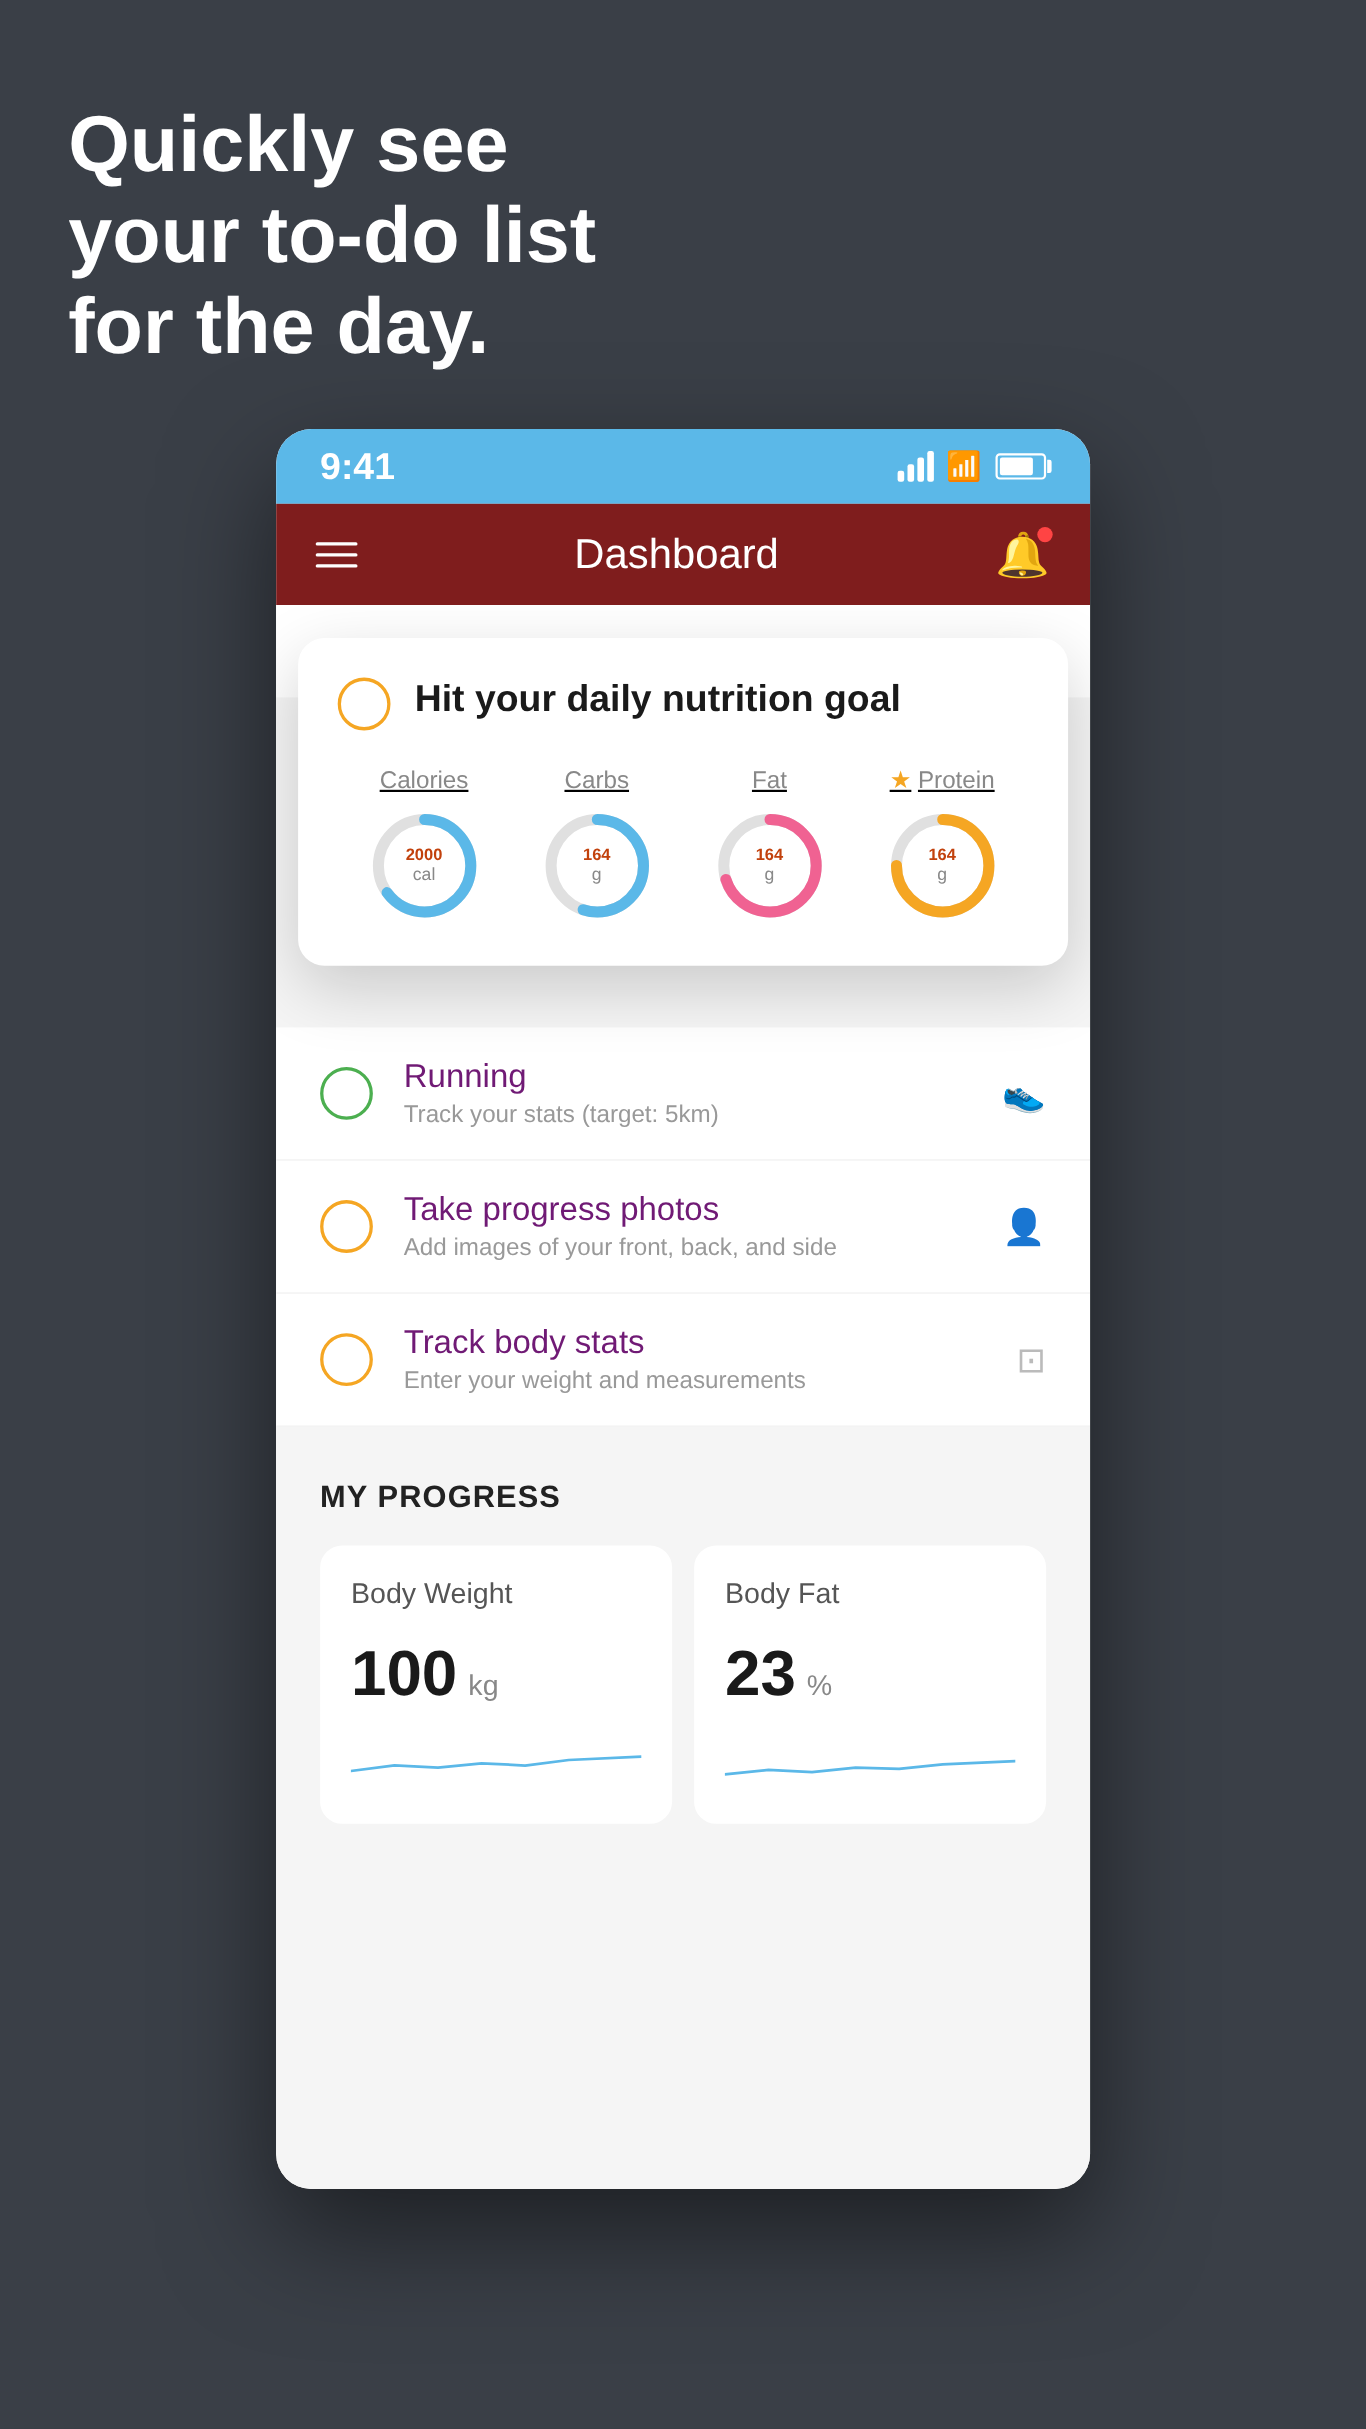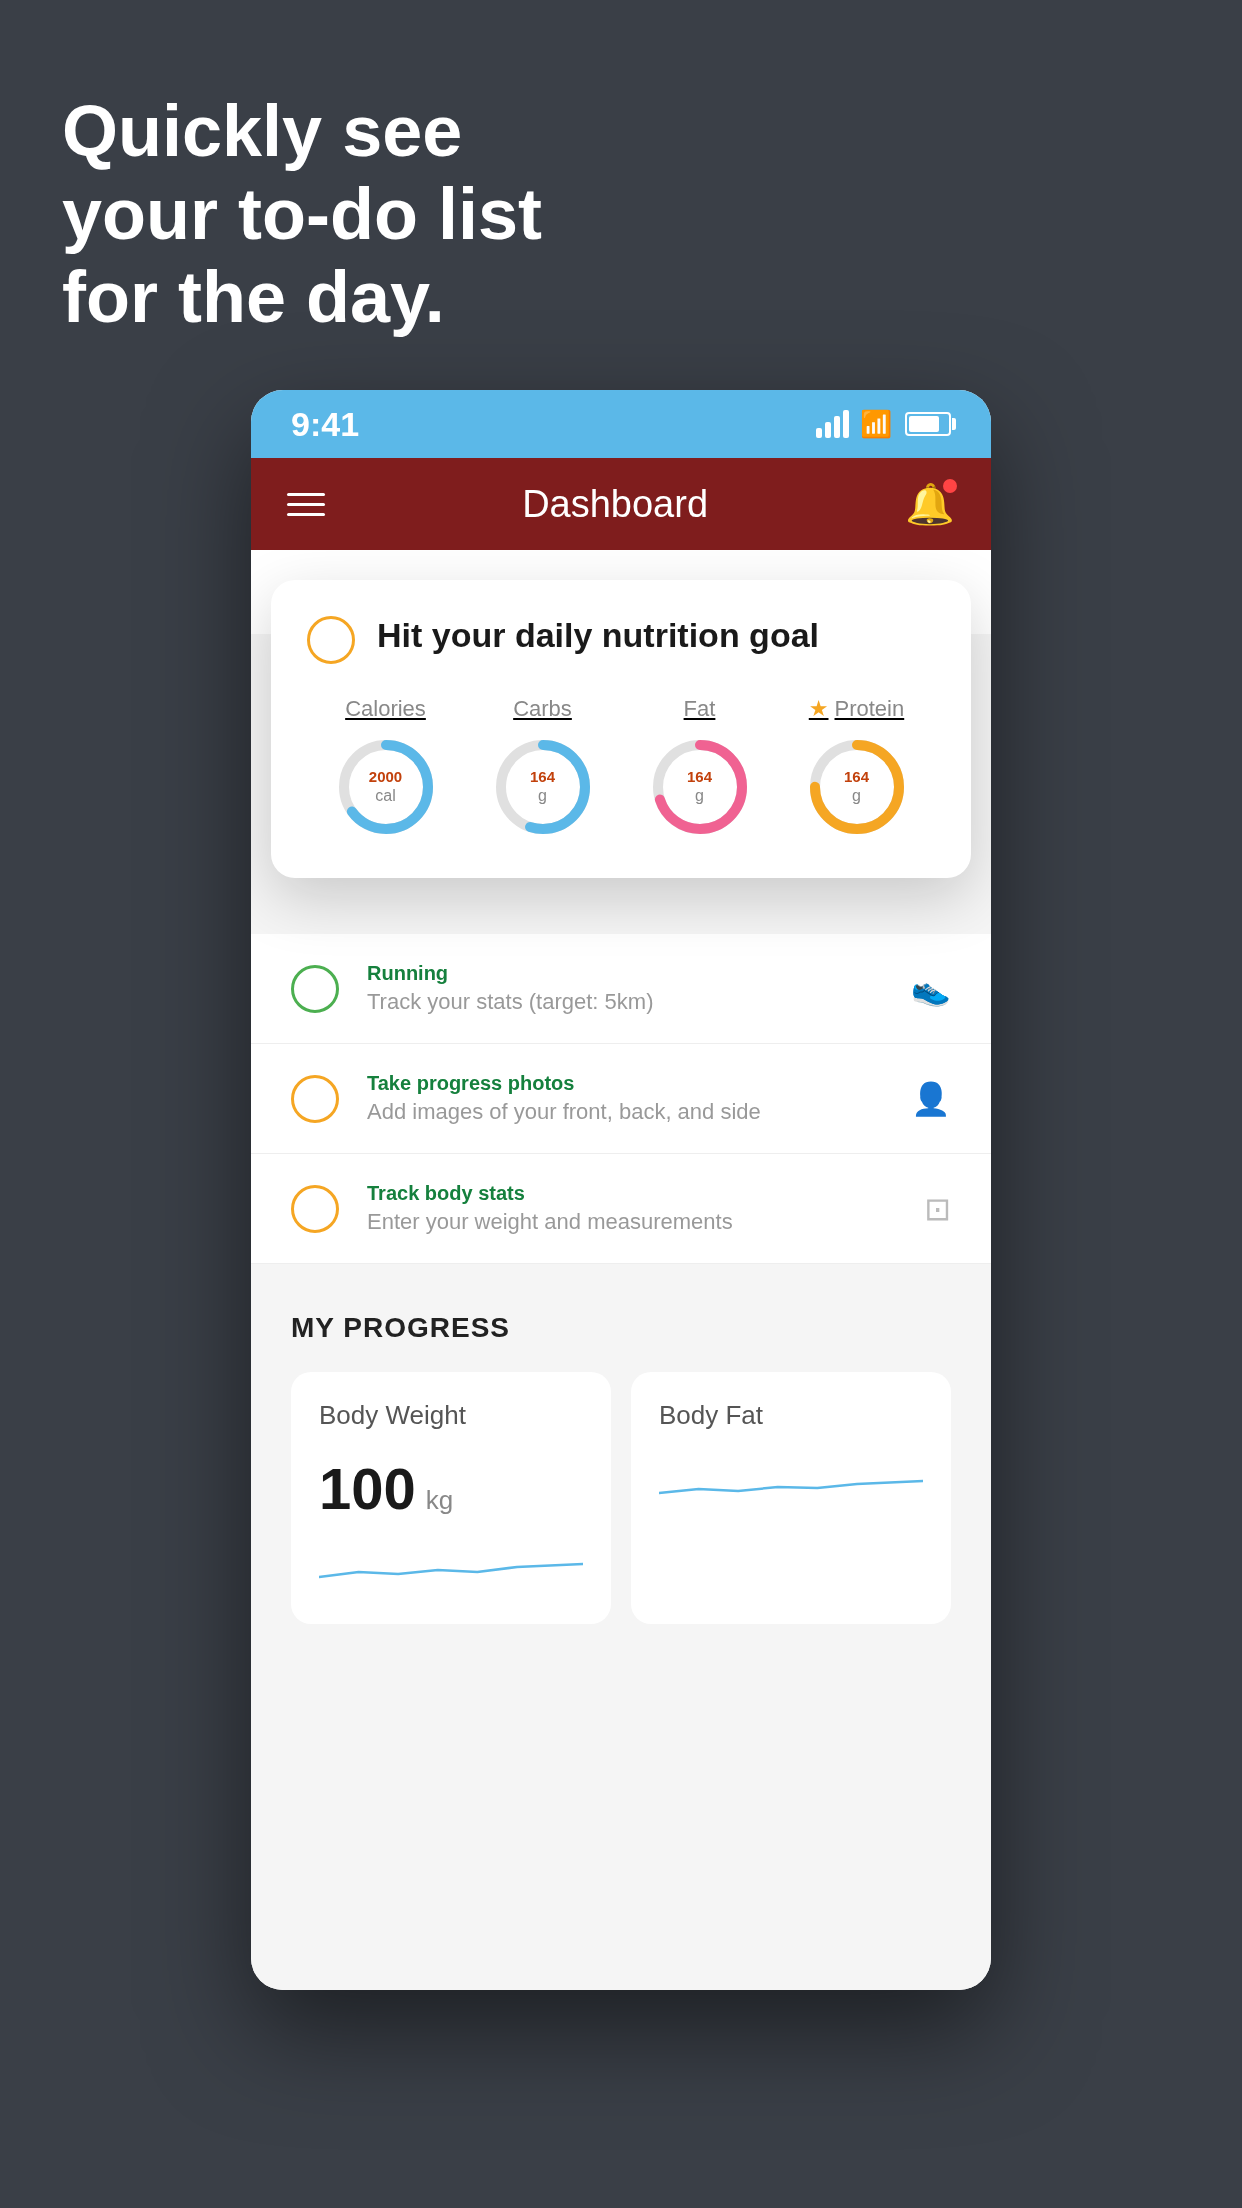--- a/index.html
+++ b/index.html
@@ -300,23 +300,23 @@
     }
 
     .todo-circle.green { border-color: #4CAF50; background: transparent; }
     .todo-circle.yellow { border-color: #f5a623; background: transparent; }
 
     .todo-text {
       flex: 1;
     }
 
     .todo-title {
-      font-size: 20px;
-      font-weight: 700;
-      color: #15803d;
+      font-size: 30px;
+      font-weight: 400;
+      color: #701a75;
     }
 
     .todo-subtitle {
       font-size: 22px;
       color: #999999;
       margin-top: 4px;
     }
 
     .todo-icon {
       color: #bbbbbb;
@@ -540,20 +540,24 @@
               <span class="progress-big-value">100</span>
               <span class="progress-unit">kg</span>
             </div>
             <svg class="mini-chart" viewBox="0 0 200 50" preserveAspectRatio="none">
               <polyline points="0,35 30,30 60,32 90,28 120,30 150,25 200,22" fill="none" stroke="#5bb8e8" stroke-width="2.5" stroke-linecap="round"></polyline>
             </svg>
           </div>
 
           <div class="progress-card">
             <div class="progress-card-title">Body Fat</div>
+            <div class="progress-value-row">
+              <span class="progress-big-value">23</span>
+              <span class="progress-unit">%</span>
+            </div>
             <svg class="mini-chart" viewBox="0 0 200 50" preserveAspectRatio="none">
               <polyline points="0,38 30,34 60,36 90,32 120,33 150,29 200,26" fill="none" stroke="#5bb8e8" stroke-width="2.5" stroke-linecap="round"></polyline>
             </svg>
           </div>
 
         </div>
       </div>
 
     </div>
   </div>

